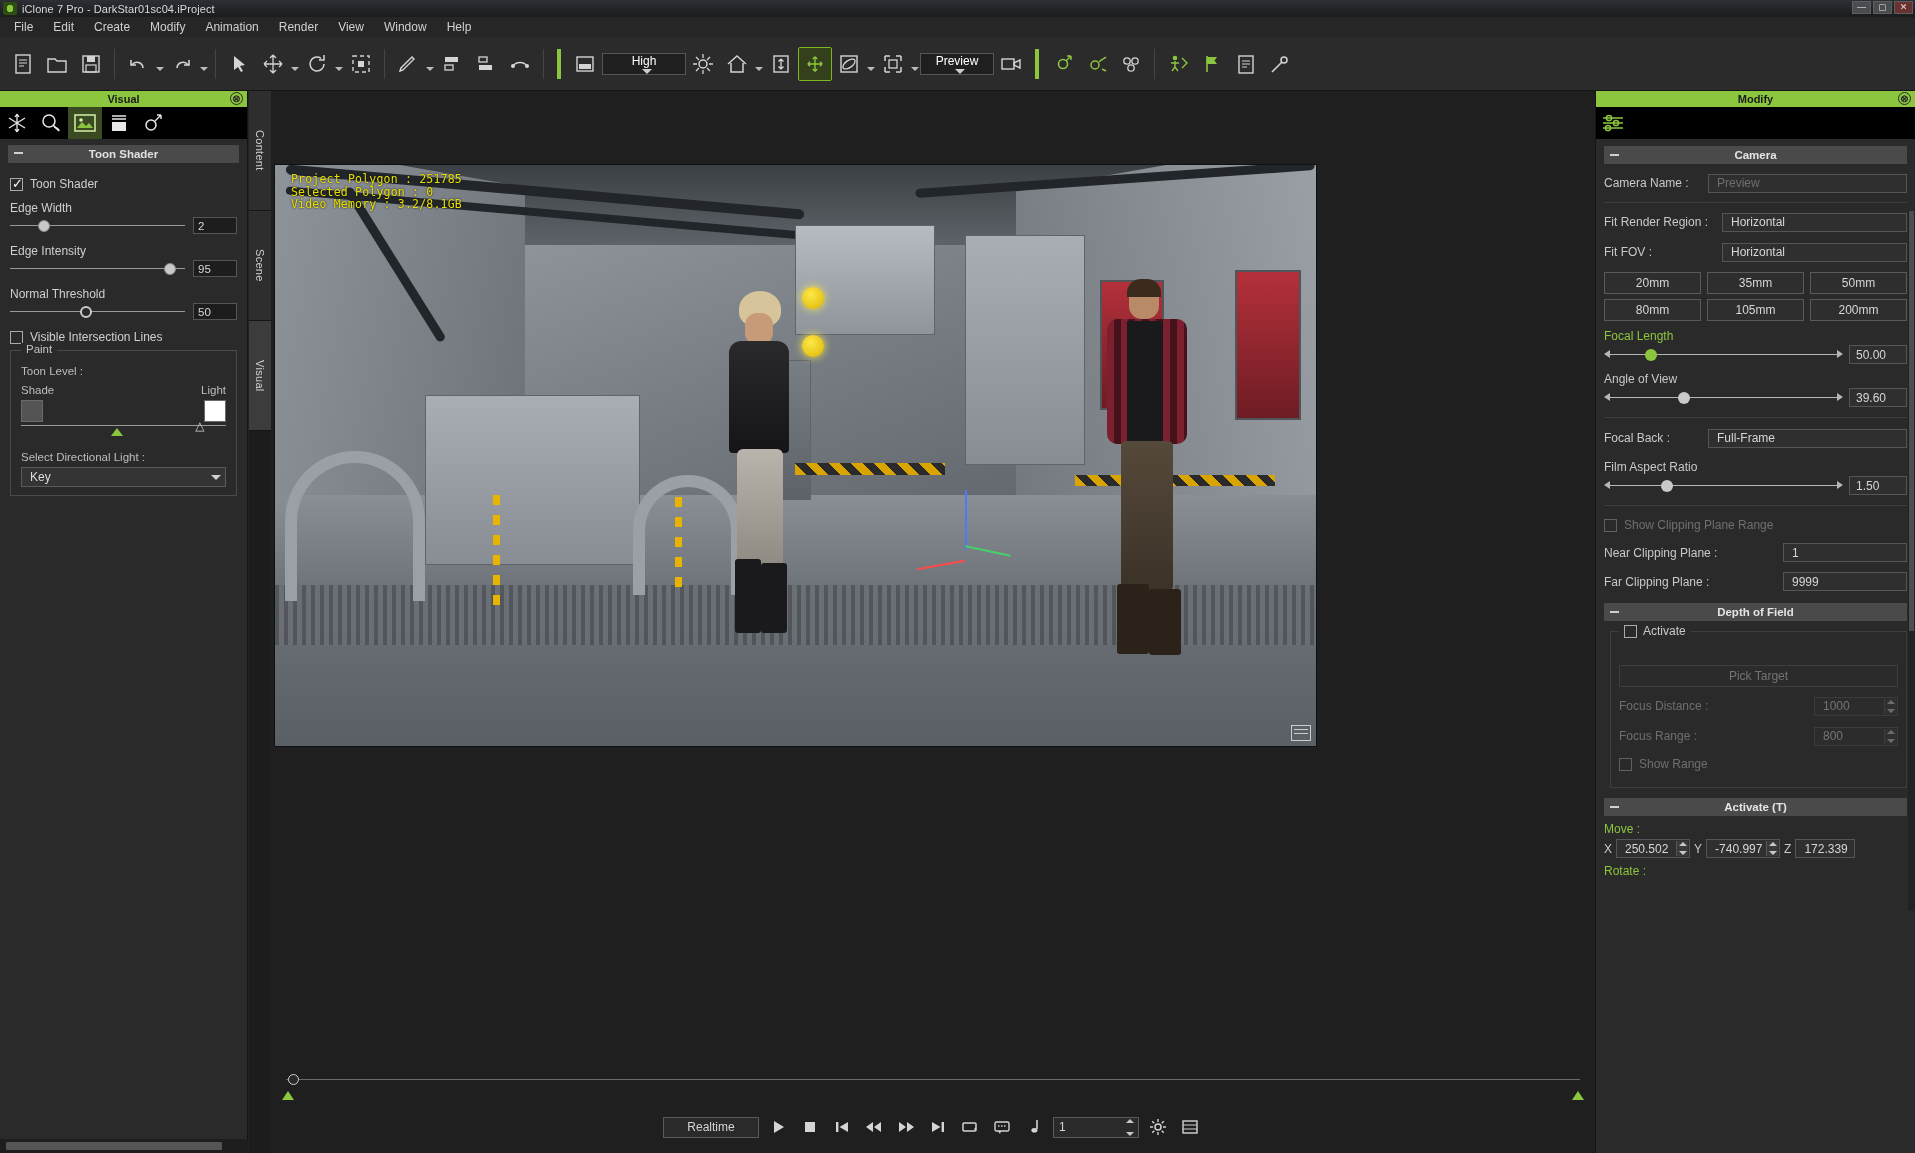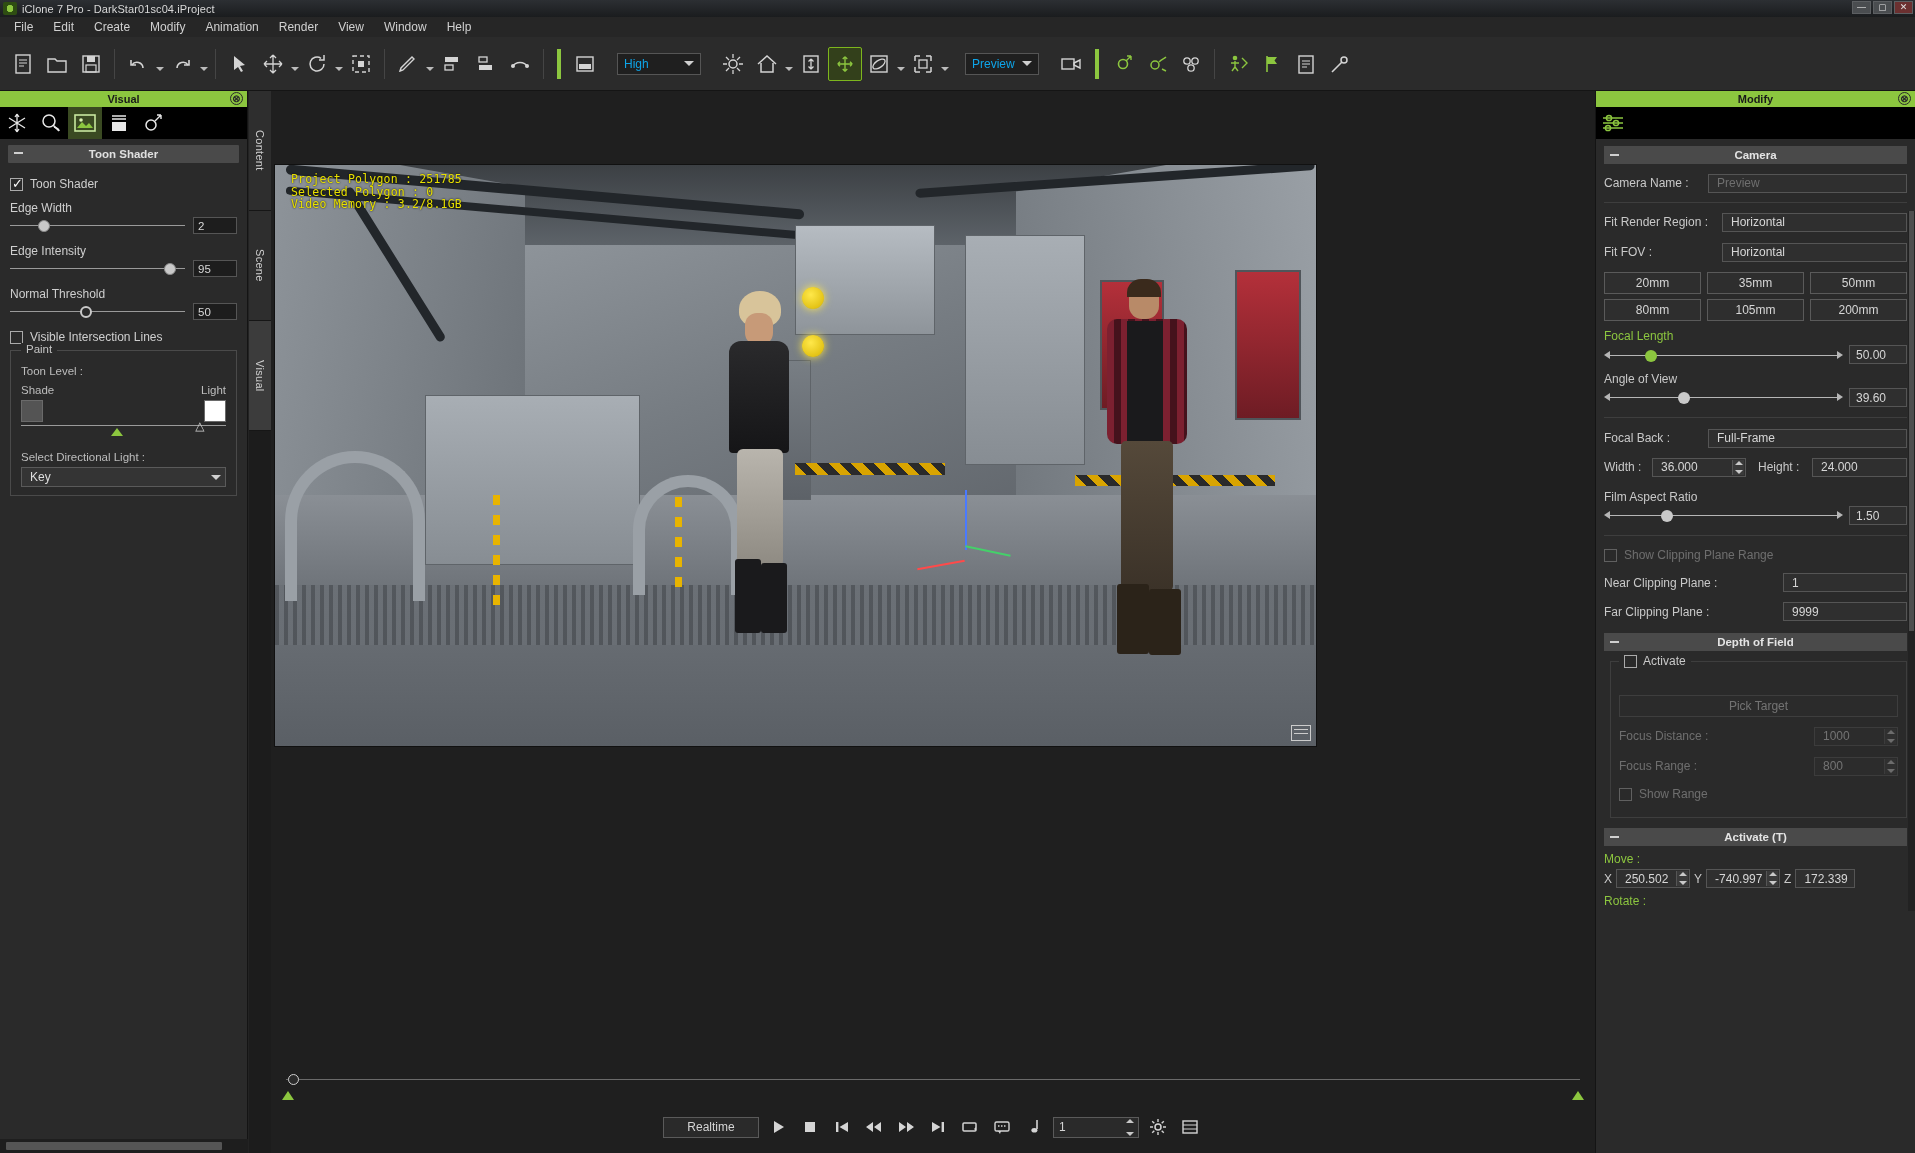--- a/index.html
+++ b/index.html
@@ -33,21 +33,21 @@
   .tb-btn svg { display:block; }
   .tb-btn.active { background:#33401b; border:1px solid #7db61d; border-radius:2px; }
   .tb-sep { width:1px;height:30px;background:#454545;margin:0 6px; }
   .tb-green { width:4px;height:30px;background:#8cc63f;margin:0 7px; }
   .tb-caret { width:10px;height:34px;display:flex;align-items:flex-end;justify-content:center;
               padding-bottom:10px;}
   .tb-caret i { display:block;width:0;height:0;border-left:4px solid transparent;
                 border-right:4px solid transparent;border-top:4px solid #bbb; }
   .tb-combo { height:22px;min-width:84px;background:#1f1f1f;border:1px solid #555;
               display:flex;align-items:center;justify-content:space-between;
-              padding:0 6px;font-size:12px;color:#0ea5e9;margin:0 15px; }
+              padding:0 6px;font-size:12px;color:#ffffff;margin:0 0;flex-direction:column; }
   .tb-combo .cv{flex:1}
   .tb-combo i { width:0;height:0;border-left:5px solid transparent;
                 border-right:5px solid transparent;border-top:5px solid #cfcfcf;margin-left:6px;}
 
   
   .leftpanel { position:absolute; left:0; top:91px; width:248px; height:1062px;
                background:#2a2a2a; border-right:1px solid #141414; }
   .panel-hdr { height:16px;background:#8cc63f;color:#1a1a1a;font-size:11px;font-weight:bold;
                display:flex;align-items:center;justify-content:center;position:relative; }
   .panel-hdr .pclose { position:absolute;right:4px;top:1px;width:13px;height:13px;
@@ -779,21 +779,21 @@
         <span class="rbtn" style="flex:1">35mm</span>
         <span class="rbtn" style="flex:1">50mm</span>
       </div>
       <div style="display:flex;gap:6px;margin-top:5px">
         <span class="rbtn" style="flex:1">80mm</span>
         <span class="rbtn" style="flex:1">105mm</span>
         <span class="rbtn" style="flex:1">200mm</span>
       </div>
 
       <div class="glab" style="margin:8px 0 2px 0">Focal Length</div>
-      <div style="display:flex;align-items:flex-end">
+      <div style="display:flex;align-items:center">
         <div class="rslider">
           <span class="ar l"></span>
           <span class="tr"></span>
           <span class="ar r"></span>
           <span class="kn green" style="left:17%"></span>
         </div>
         <span class="rnum">50.00</span>
       </div>
 
       <div class="rlabel" style="margin:8px 0 2px 0">Angle of View</div>
@@ -808,32 +808,20 @@
       </div>
 
       <div class="hr" style="margin:10px 0 6px 0"></div>
 
       <div class="rrow" style="height:28px">
         <span class="rlabel" style="width:104px">Focal Back :</span>
         <span class="rfield" style="flex:1">Full-Frame</span>
       </div>
 
 
-      <div class="rrow" style="height:30px">
-        <span class="rlabel" style="width:48px">Width :</span>
-        <span class="rfield spinbox" style="width:94px;position:relative">
-          <span>36.000</span>
-          <span class="sp">
-              <i class="up"></i>
-              <i class="dn"></i>
-            </span>
-        </span>
-        <span class="rlabel" style="width:54px;margin-left:12px">Height :</span>
-        <span class="rfield" style="flex:1">24.000</span>
-      </div>
 
       <div class="rlabel" style="margin:8px 0 2px 0">Film Aspect Ratio</div>
       <div style="display:flex;align-items:center">
         <div class="rslider">
           <span class="ar l"></span>
           <span class="tr"></span>
           <span class="ar r"></span>
           <span class="kn" style="left:24%"></span>
         </div>
         <span class="rnum">1.50</span>

